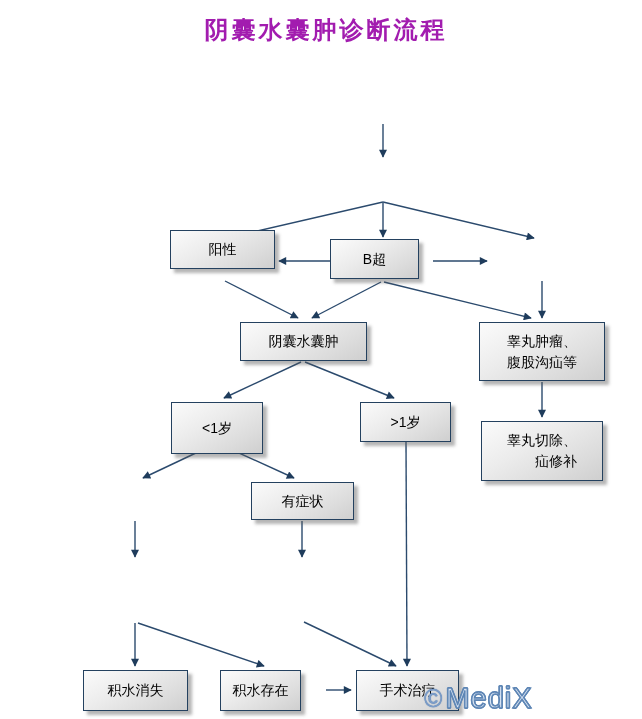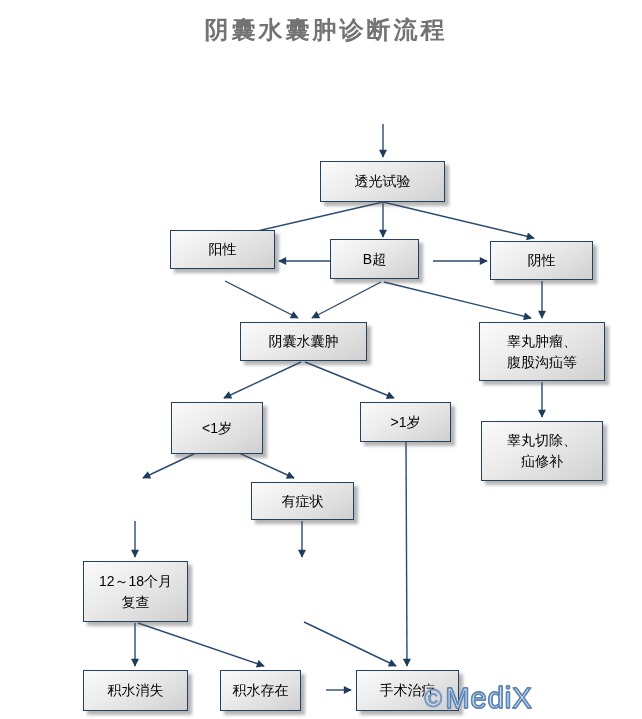--- a/index.html
+++ b/index.html
@@ -9,21 +9,21 @@
     background:#ffffff;
     font-family:"Liberation Sans","DejaVu Sans",sans-serif;
     overflow:hidden;
   }
   .diagram-title{
     position:absolute;
     left:0;right:0;top:14px;
     text-align:center;
     font-size:24px;
     font-weight:bold;
-    color:#737373;
+    color:#a21caf;
     letter-spacing:3px;
     text-indent:10px;
   }
   .arrows{
     position:absolute;left:0;top:0;
     pointer-events:none;
   }
   .node{
     position:absolute;
     box-sizing:border-box;
@@ -34,21 +34,21 @@
     align-items:center;
     justify-content:center;
   }
   .lbl{
     font-size:14px;
     line-height:1.5;
     color:#000000;
     text-align:center;
     white-space:pre-line;
   }
-  .ta-left .lbl{ text-align:center; }
+  .ta-left .lbl{ text-align:right; }
   .watermark{
     position:absolute;
     left:424px;top:684px;
     display:flex;
     align-items:center;
     gap:3px;
     z-index:5;
   }
   .wm-logo{
     font-size:25px;
@@ -100,35 +100,29 @@
       <line x1="302" y1="521" x2="302" y2="557" marker-end="url(#ah)"></line>
       <line x1="135" y1="623" x2="135" y2="666" marker-end="url(#ah)"></line>
       <line x1="138" y1="623" x2="264" y2="666" marker-end="url(#ah)"></line>
       <line x1="304" y1="622" x2="396" y2="666" marker-end="url(#ah)"></line>
       <line x1="406" y1="442" x2="407" y2="666" marker-end="url(#ah)"></line>
       <line x1="326" y1="690" x2="351" y2="690" marker-end="url(#ah)"></line>
     </g>
   </svg>
 
 
-  <div class="node" style="left:320px;top:161px;width:125px;height:41px">
-    <span class="lbl">透光试验</span>
-  </div>
 
   <div class="node" style="left:170px;top:230px;width:105px;height:39px">
     <span class="lbl">阳性</span>
   </div>
 
   <div class="node" style="left:330px;top:239px;width:89px;height:40px">
     <span class="lbl">B超</span>
   </div>
 
-  <div class="node" style="left:490px;top:241px;width:103px;height:39px">
-    <span class="lbl">阴性</span>
-  </div>
 
   <div class="node" style="left:240px;top:322px;width:127px;height:39px">
     <span class="lbl">阴囊水囊肿</span>
   </div>
 
   <div class="node ta-left" style="left:479px;top:322px;width:126px;height:59px">
     <span class="lbl">睾丸肿瘤、
 腹股沟疝等</span>
   </div>
 
@@ -143,24 +137,20 @@
   <div class="node ta-left" style="left:481px;top:421px;width:122px;height:60px">
     <span class="lbl">睾丸切除、
 疝修补</span>
   </div>
 
 
   <div class="node" style="left:251px;top:482px;width:103px;height:38px">
     <span class="lbl">有症状</span>
   </div>
 
-  <div class="node" style="left:83px;top:561px;width:105px;height:61px">
-    <span class="lbl">12～18个月
-复查</span>
-  </div>
 
 
   <div class="node" style="left:83px;top:670px;width:105px;height:41px">
     <span class="lbl">积水消失</span>
   </div>
 
   <div class="node" style="left:220px;top:670px;width:81px;height:41px">
     <span class="lbl">积水存在</span>
   </div>
 

